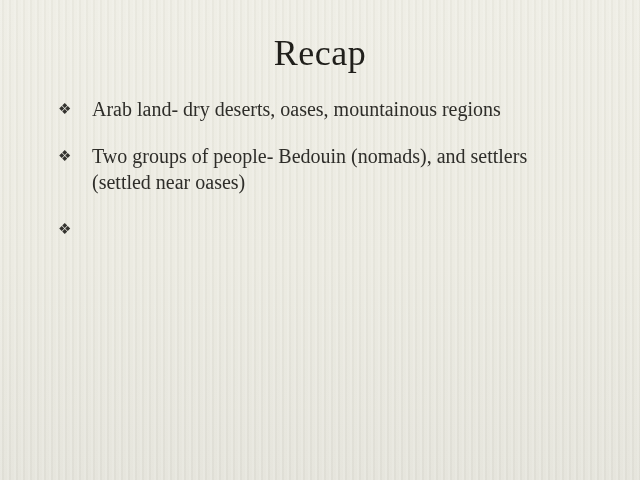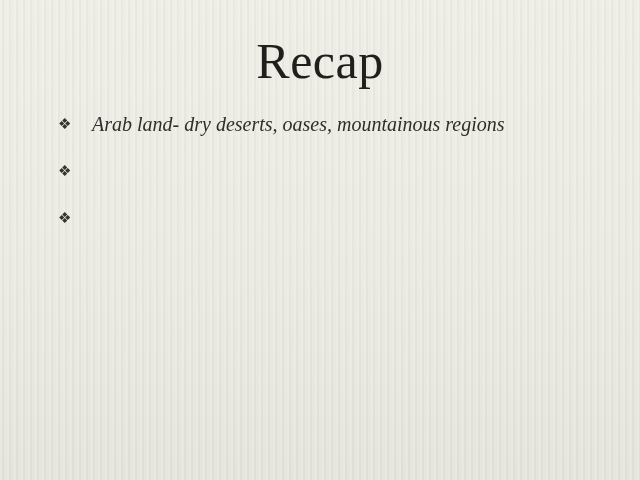--- a/index.html
+++ b/index.html
@@ -26,21 +26,21 @@
         rgba(255, 255, 255, 0.10) 7px
       ),
       linear-gradient(180deg, #edece3 0%, #eae9df 55%, #e3e2d9 100%);
     font-family: "Liberation Serif", "DejaVu Serif", serif;
     color: #2c2b27;
     padding-top: 34px;
   }
 
   .slide-title {
     text-align: center;
-    font-size: 50px;
+    font-size: 36px;
     font-weight: 400;
     line-height: 1.1;
     letter-spacing: 0.5px;
     color: #201f1b;
   }
 
   .bullet-list {
     list-style: none;
     margin-top: 22px;
     padding-left: 58px;
@@ -59,21 +59,20 @@
     flex: 0 0 34px;
     width: 34px;
     font-family: "DejaVu Sans", sans-serif; 
     font-size: 15px;
     line-height: 26px;
     color: #34332f;
   }
 
   .bullet-text {
     max-width: 490px;
-    font-style: italic;
     
   }
   .bullet-item:nth-child(2) .bullet-text {
     max-width: 452px;
   }
 </style>
 </head>
 <body>
 
 <div class="slide">
@@ -82,20 +81,21 @@
 
   <ul class="bullet-list">
 
     <li class="bullet-item">
       <span class="bullet-glyph">❖</span>
       <span class="bullet-text">Arab land- dry deserts, oases, mountainous regions</span>
     </li>
 
     <li class="bullet-item">
       <span class="bullet-glyph">❖</span>
+      <span class="bullet-text">Two groups of people- Bedouin (nomads), and settlers (settled near oases)</span>
     </li>
 
     <li class="bullet-item">
       <span class="bullet-glyph">❖</span>
     </li>
 
   </ul>
 
 </div>
 

